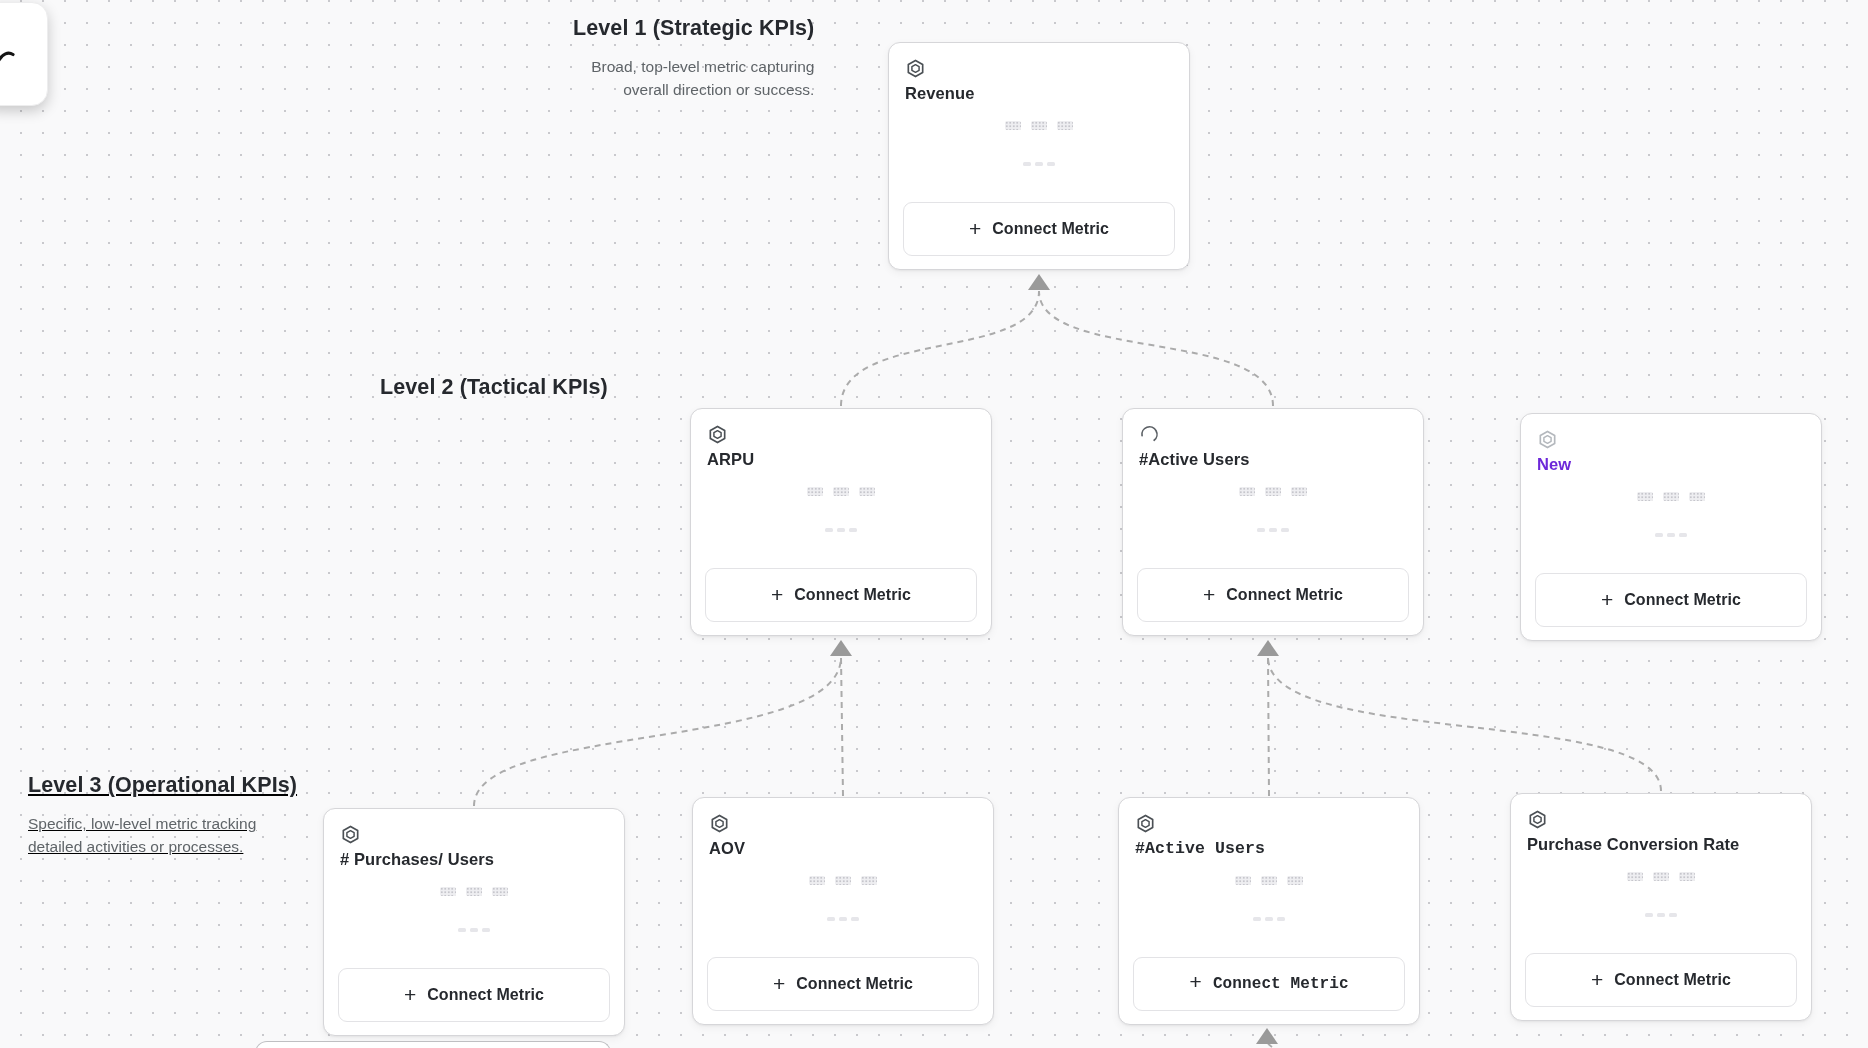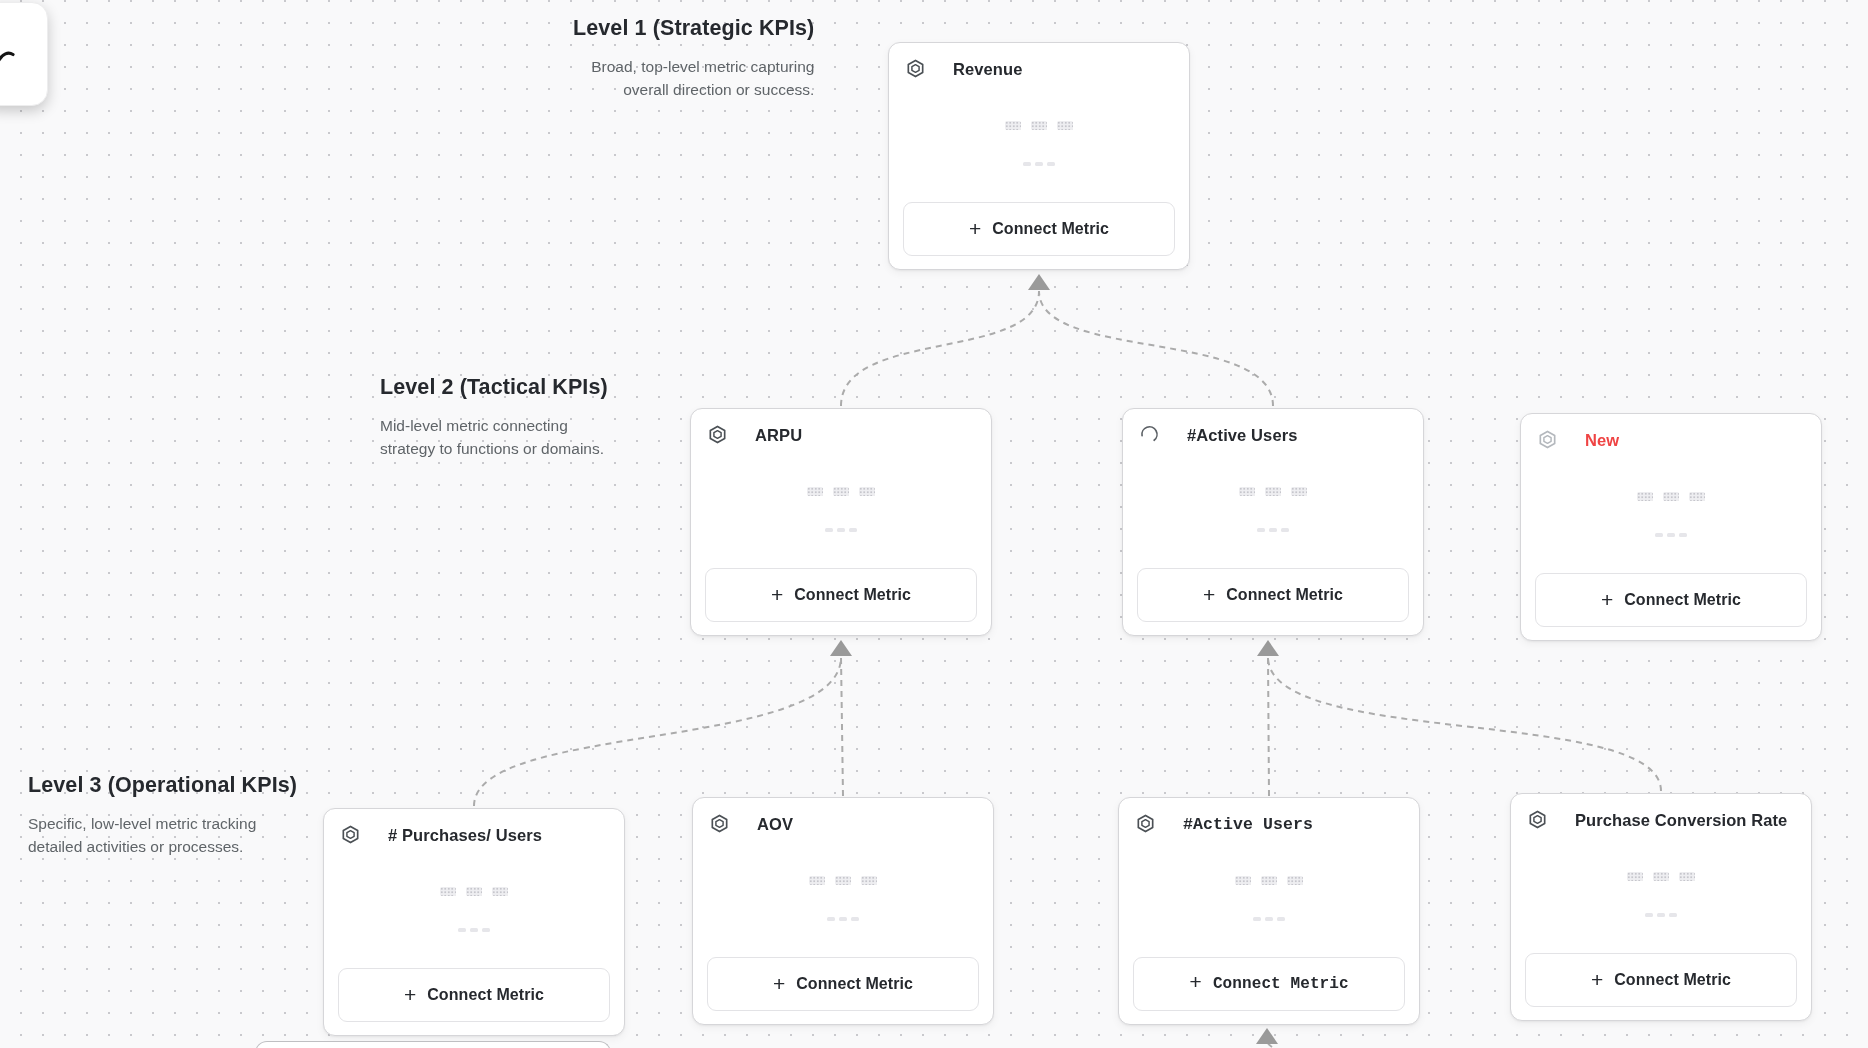--- a/index.html
+++ b/index.html
@@ -16,23 +16,23 @@
 
   .level-label{position:absolute;z-index:2;}
   .level-title{font-size:21.5px;font-weight:700;color:#26292e;letter-spacing:.1px;}
   .level-desc{margin-top:14px;font-size:15.5px;line-height:23px;color:#5f6468;}
 
   .card{
     position:absolute;width:302px;height:228px;z-index:2;
     background:#fff;border:1.5px solid #d6d6d9;border-radius:12px;box-sizing:border-box;
     box-shadow:0 1px 2px rgba(0,0,0,.05),0 3px 8px rgba(0,0,0,.05);
   }
-  .card-header{position:absolute;left:16px;top:15px;display:flex;align-items:flex-end;gap:27px;}
+  .card-header{position:absolute;left:16px;top:15px;display:flex;align-items:flex-start;gap:5px;flex-direction:column;}
   .card-title{font-size:16.5px;font-weight:700;color:#26292e;letter-spacing:.1px;white-space:nowrap;}
-  .card.muted .card-title{color:#ef4444;}
+  .card.muted .card-title{color:#6d28d9;}
   .icon svg{display:block;}
   .sk-row1{position:absolute;left:0;right:0;top:78px;display:flex;justify-content:center;gap:10px;}
   .sk-row1 span{
     width:16px;height:9px;border-radius:2px;
     background-color:#eeeef1;
     background-image:radial-gradient(circle,#c6c6cc .9px,rgba(0,0,0,0) 1px);
     background-size:3.5px 3.5px;
   }
   .sk-row2{position:absolute;left:0;right:0;top:119px;display:flex;justify-content:center;gap:4px;}
   .sk-row2 span{width:8px;height:3.5px;border-radius:1.5px;background:#e6e6ea;}
@@ -49,21 +49,21 @@
   #card-arpu{left:690px;top:408px;}
   #card-paying{left:1122px;top:408px;}
   #card-new{left:1520px;top:413px;}
   #card-purchases{left:323px;top:808px;}
   #card-aov{left:692px;top:797px;}
   #card-active{left:1118px;top:797px;font-family:Liberation Mono, monospace;}
   #card-pcr{left:1510px;top:793px;}
 
   #level-1{left:573px;top:16px;text-align:right;}
   #level-2{left:380px;top:375px;}
-  #level-3{left:28px;top:773px;}
+  #level-3{left:28px;top:773px;text-decoration:underline;}
 
   .tool-panel{
     position:absolute;left:-18px;top:2px;width:64px;height:102px;z-index:3;
     background:#fff;border:1px solid #ededee;border-radius:16px;
     box-shadow:0 5px 14px rgba(0,0,0,.20);
   }
   .tool-panel svg{position:absolute;left:16px;top:44px;}
 
   .partial-card{
     position:absolute;left:255px;top:1041px;width:356px;height:40px;z-index:2;box-sizing:border-box;
@@ -89,24 +89,20 @@
 
 <div class="level-label" id="level-1">
   <div class="level-title">Level 1 (Strategic KPIs)</div>
   <div class="level-desc">
     <div>Broad, top-level metric capturing</div>
     <div>overall direction or success.</div>
   </div>
 </div>
 <div class="level-label" id="level-2">
   <div class="level-title">Level 2 (Tactical KPIs)</div>
-  <div class="level-desc">
-    <div>Mid-level metric connecting</div>
-    <div>strategy to functions or domains.</div>
-  </div>
 </div>
 <div class="level-label" id="level-3">
   <div class="level-title">Level 3 (Operational KPIs)</div>
   <div class="level-desc">
     <div>Specific, low-level metric tracking</div>
     <div>detailed activities or processes.</div>
   </div>
 </div>
 
 <div class="card" id="card-revenue">

